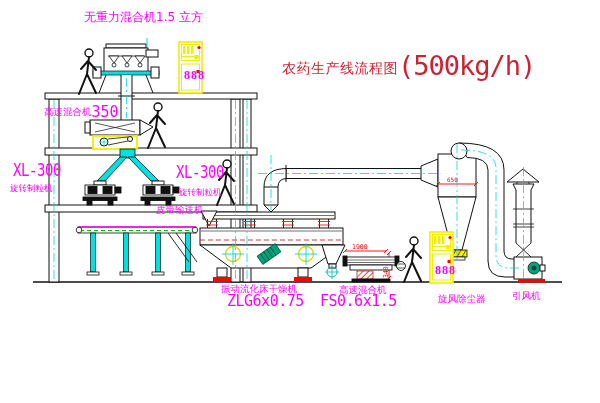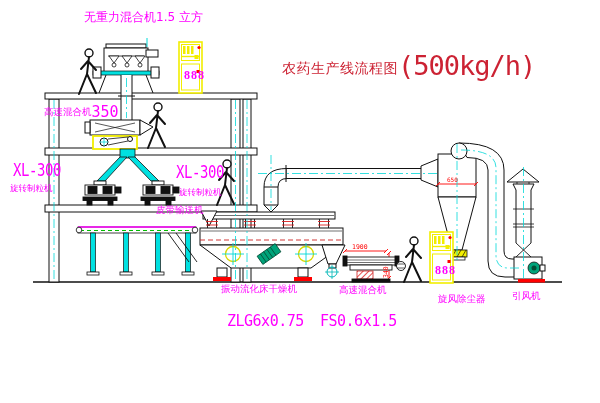--- a/index.html
+++ b/index.html
@@ -3,21 +3,21 @@
 <meta charset="utf-8">
 <style>
   html,body{margin:0;padding:0;background:#fff;}
   .stage{position:relative;width:600px;height:403px;background:#ffffff;overflow:hidden;
          font-family:"DejaVu Sans",sans-serif;}
   .stage svg{position:absolute;left:0;top:0;}
   .lbl{position:absolute;white-space:nowrap;color:#ff00ff;line-height:1;}
   .cn{font-size:9.5px;}
   .model{font-family:"DejaVu Sans Mono",monospace;font-weight:400;}
   .xl{font-size:17px;transform:scaleX(.82);transform-origin:left top;letter-spacing:-.5px;}
-  .big-model{font-size:15px;letter-spacing:-.5px;margin-top:20px;}
+  .big-model{font-size:15px;letter-spacing:-.5px;}
   .title-wrap{position:absolute;left:282px;top:44px;display:flex;align-items:flex-end;color:#cc2233;}
   .title-cn{font-size:14px;letter-spacing:.5px;padding-bottom:3px;margin-top:16px;}
   .title-cap{font-family:"DejaVu Sans Mono",monospace;font-size:27px;letter-spacing:-1px;}
   .dim{position:absolute;color:#ff0000;font-size:6.5px;font-family:"DejaVu Sans Mono",monospace;}
   .disp{position:absolute;color:#ff00ff;font-size:12px;font-weight:bold;letter-spacing:1px;
         font-family:Liberation Serif, serif;}
   .rot{transform:rotate(-90deg);transform-origin:left bottom;}
 </style>
 </head>
 <body>

